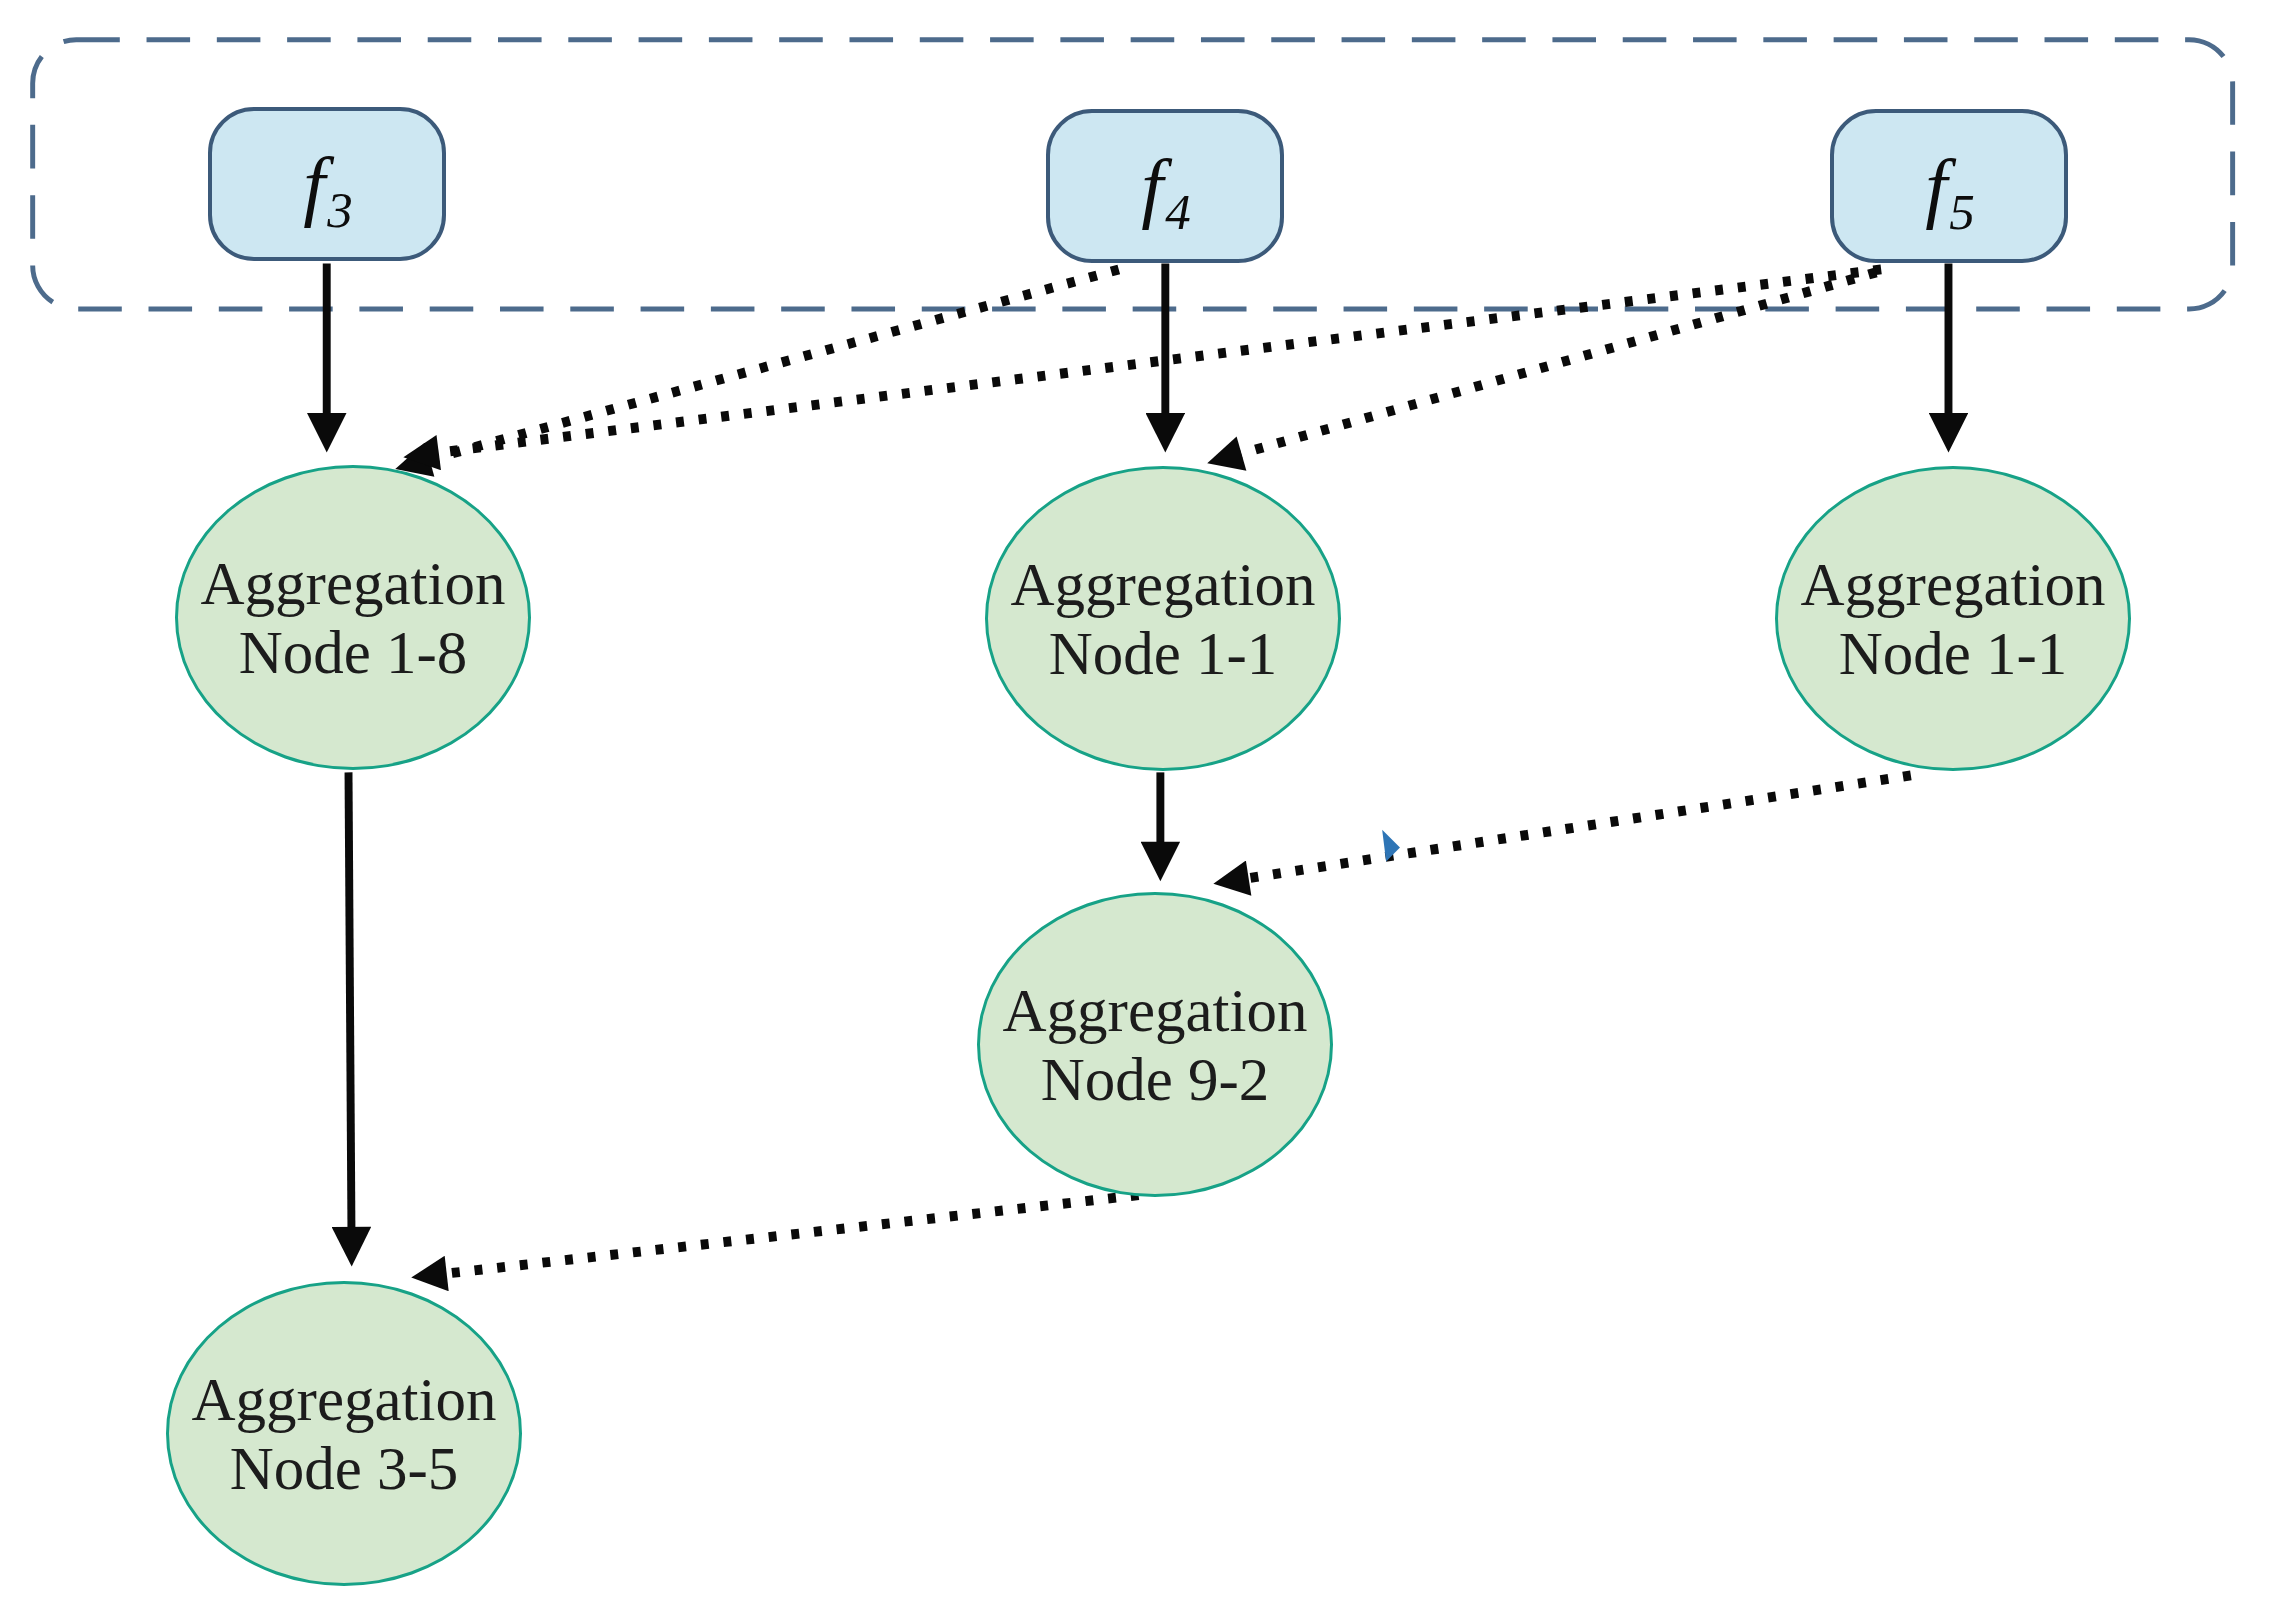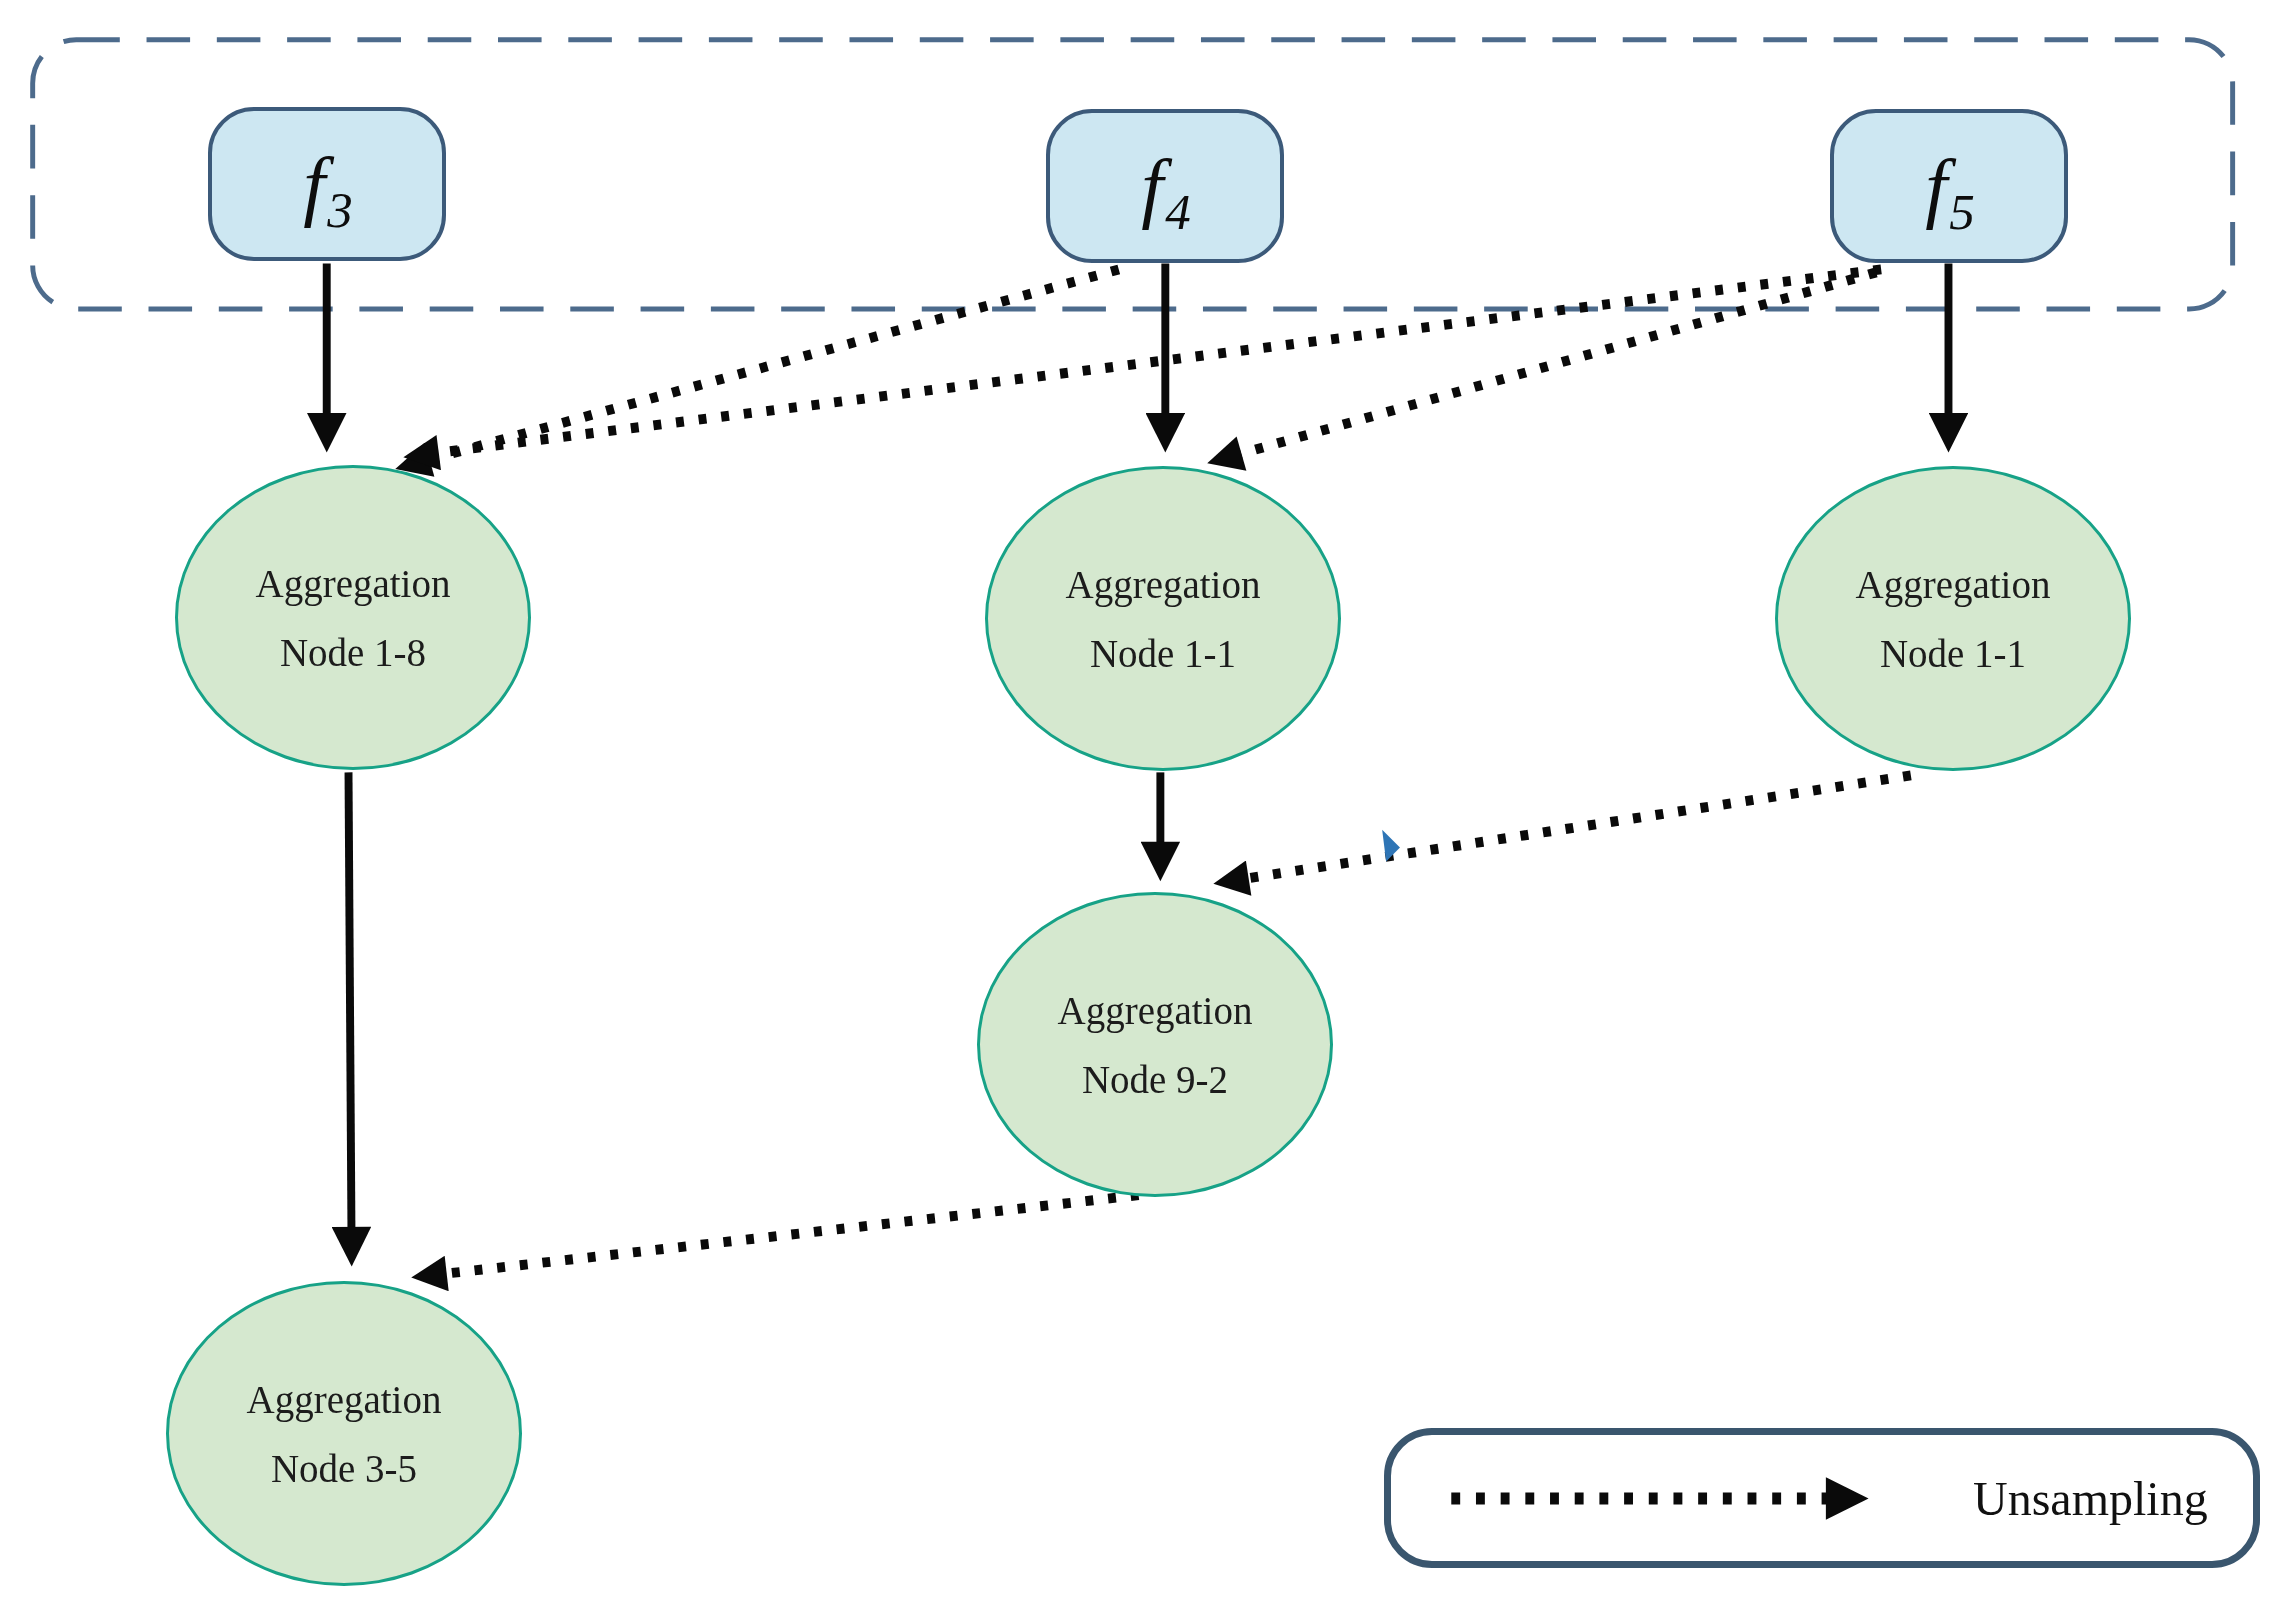--- a/index.html
+++ b/index.html
@@ -70,21 +70,21 @@
     position:absolute;
     width:356px;height:305px;
     background:var(--node-fill);
     border:3px solid var(--node-border);
     border-radius:50%;
     display:flex;flex-direction:column;align-items:center;justify-content:center;
     box-sizing:border-box;
   }
   .agg-node .line{
     display:block;
-    font-size:39px;
+    font-size:61px;
     line-height:69px;
     color:var(--text-color);
     white-space:nowrap;
     text-align:right;
   }
   .legend{
     position:absolute;
     left:1384px;top:1428px;
     width:876px;height:140px;
     border:7px solid var(--legend-border);
@@ -170,21 +170,15 @@
   </div>
   <div class="agg-node" style="left:977px;top:892px;">
     <span class="line">Aggregation</span>
     <span class="line">Node 9-2</span>
   </div>
   <div class="agg-node" style="left:166px;top:1281px;">
     <span class="line">Aggregation</span>
     <span class="line">Node 3-5</span>
   </div>
 
-  <div class="legend">
-    <svg class="legend-arrow-svg" width="465" height="79" viewBox="0 0 470 80">
-      <path class="dotted-edge" style="stroke-dasharray:9 16;stroke-width:12;" marker-end="url(#arrowLegend)" d="M12,40 L400,40"></path>
-    </svg>
-    <span class="legend-label">Unsampling</span>
-  </div>
 
 </div>
 
 
 </body></html>

